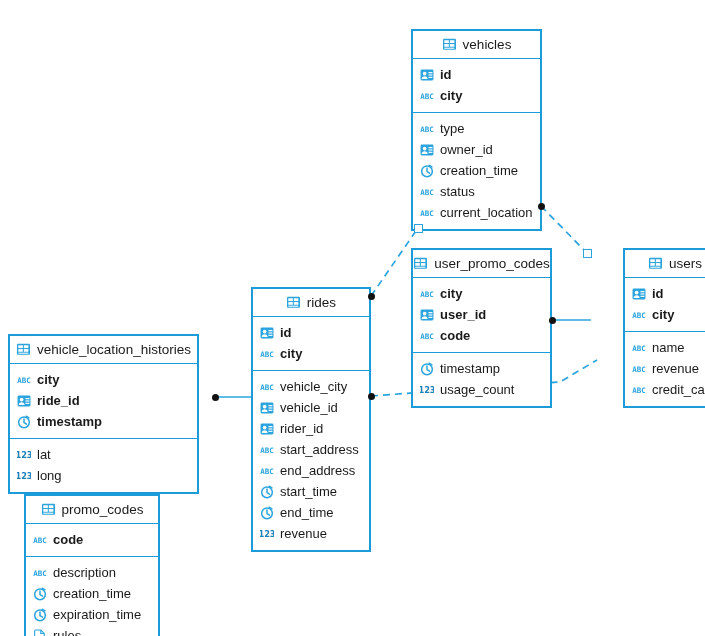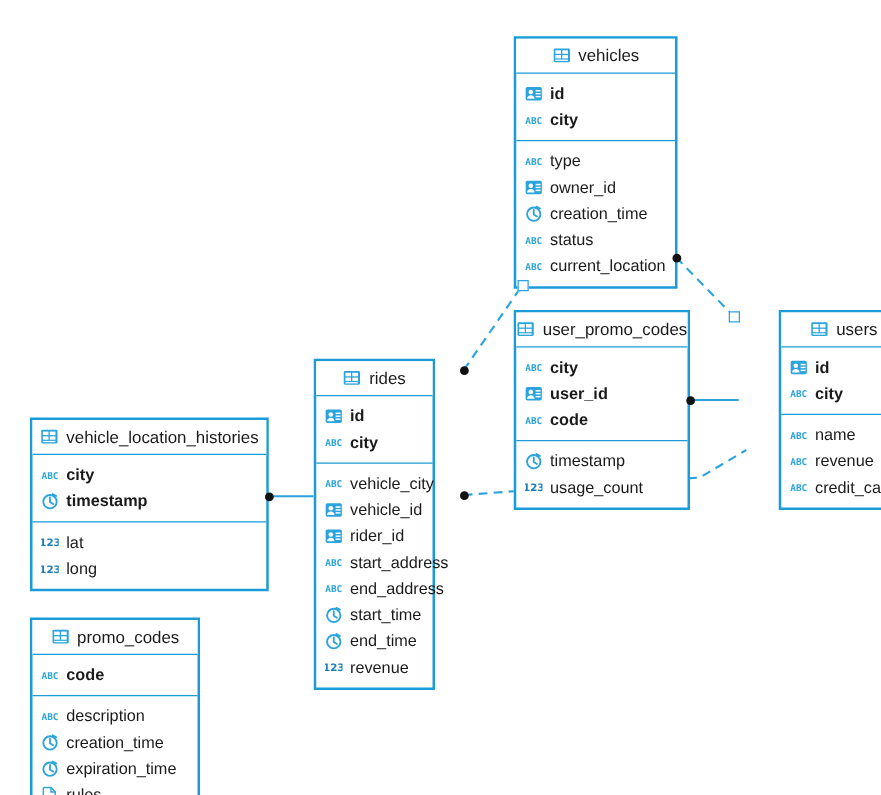--- a/index.html
+++ b/index.html
@@ -286,21 +286,21 @@
           <span class="erd-col-name">revenue</span>
         </div>
         <div class="erd-col">
           <svg class="ic " viewBox="0 0 16 16" xmlns="http://www.w3.org/2000/svg">
             <text x="8" y="11.4" font-family="DejaVu Sans Mono, monospace" font-size="8.6" font-weight="bold" fill="#2ba4de" text-anchor="middle">ABC</text>
           </svg>
           <span class="erd-col-name">credit_card</span>
         </div>
       </div>
     </div>
-    <div class="erd-table" style="left: 251px; top: 287px; width: 97px;">
+    <div class="erd-table" style="left: 251px; top: 287px; width: 120px;">
       <div class="erd-header">
         <svg class="ic table-ic" viewBox="0 0 16 15" xmlns="http://www.w3.org/2000/svg">
           <rect x="0.5" y="1" width="15" height="12.5" rx="1.2" fill="#2ba4de"></rect>
           <rect x="2" y="2.6" width="5.2" height="3.2" fill="#ffffff"></rect>
           <rect x="8.4" y="2.6" width="5.2" height="3.2" fill="#ffffff"></rect>
           <rect x="2" y="7" width="5.2" height="3.1" fill="#ffffff"></rect>
           <rect x="8.4" y="7" width="5.2" height="3.1" fill="#ffffff"></rect>
           <rect x="2" y="11.2" width="11.6" height="1.2" fill="#ffffff"></rect>
         </svg>
         <span class="erd-title">rides</span>
@@ -382,38 +382,49 @@
           <span class="erd-col-name">end_time</span>
         </div>
         <div class="erd-col">
           <svg class="ic " viewBox="0 0 16 16" xmlns="http://www.w3.org/2000/svg">
             <text x="8" y="11.6" font-family="DejaVu Sans, sans-serif" font-size="9.4" font-weight="bold" fill="#1b7fb8" text-anchor="middle">123</text>
           </svg>
           <span class="erd-col-name">revenue</span>
         </div>
       </div>
     </div>
-    <div class="erd-table" style="left: 24px; top: 334px; width: 191px;">
+    <div class="erd-table" style="left: 8px; top: 334px; width: 191px;">
       <div class="erd-header">
         <svg class="ic table-ic" viewBox="0 0 16 15" xmlns="http://www.w3.org/2000/svg">
           <rect x="0.5" y="1" width="15" height="12.5" rx="1.2" fill="#2ba4de"></rect>
           <rect x="2" y="2.6" width="5.2" height="3.2" fill="#ffffff"></rect>
           <rect x="8.4" y="2.6" width="5.2" height="3.2" fill="#ffffff"></rect>
           <rect x="2" y="7" width="5.2" height="3.1" fill="#ffffff"></rect>
           <rect x="8.4" y="7" width="5.2" height="3.1" fill="#ffffff"></rect>
           <rect x="2" y="11.2" width="11.6" height="1.2" fill="#ffffff"></rect>
         </svg>
         <span class="erd-title">vehicle_location_histories</span>
       </div>
       <div class="erd-section keys">
         <div class="erd-col pk">
           <svg class="ic " viewBox="0 0 16 16" xmlns="http://www.w3.org/2000/svg">
             <text x="8" y="11.4" font-family="DejaVu Sans Mono, monospace" font-size="8.6" font-weight="bold" fill="#2ba4de" text-anchor="middle">ABC</text>
           </svg>
           <span class="erd-col-name">city</span>
+        </div>
+        <div class="erd-col pk">
+          <svg class="ic " viewBox="0 0 16 16" xmlns="http://www.w3.org/2000/svg">
+            <rect x="0.6" y="1.8" width="14.8" height="12.4" rx="1.6" fill="#2ba4de"></rect>
+            <circle cx="5.3" cy="6.4" r="2.1" fill="#ffffff"></circle>
+            <path d="M1.9 12.6c0-2.1 1.5-3.3 3.4-3.3s3.4 1.2 3.4 3.3z" fill="#ffffff"></path>
+            <rect x="9.7" y="4.6" width="4.5" height="1.4" fill="#ffffff"></rect>
+            <rect x="9.7" y="7.3" width="4.5" height="1.3" fill="#ffffff"></rect>
+            <rect x="9.7" y="10" width="4.5" height="1.3" fill="#ffffff"></rect>
+          </svg>
+          <span class="erd-col-name">ride_id</span>
         </div>
         <div class="erd-col pk">
           <svg class="ic " viewBox="0 0 16 16" xmlns="http://www.w3.org/2000/svg">
             <circle cx="8" cy="8.4" r="6.1" fill="none" stroke="#2ba4de" stroke-width="1.7"></circle>
             <path d="M8 4.6v4l2.9 1.9" fill="none" stroke="#2ba4de" stroke-width="1.7" stroke-linecap="round"></path>
             <path d="M10.4 1.4l3.3 1.9" stroke="#2ba4de" stroke-width="1.6" stroke-linecap="round"></path>
           </svg>
           <span class="erd-col-name">timestamp</span>
         </div>
       </div>

